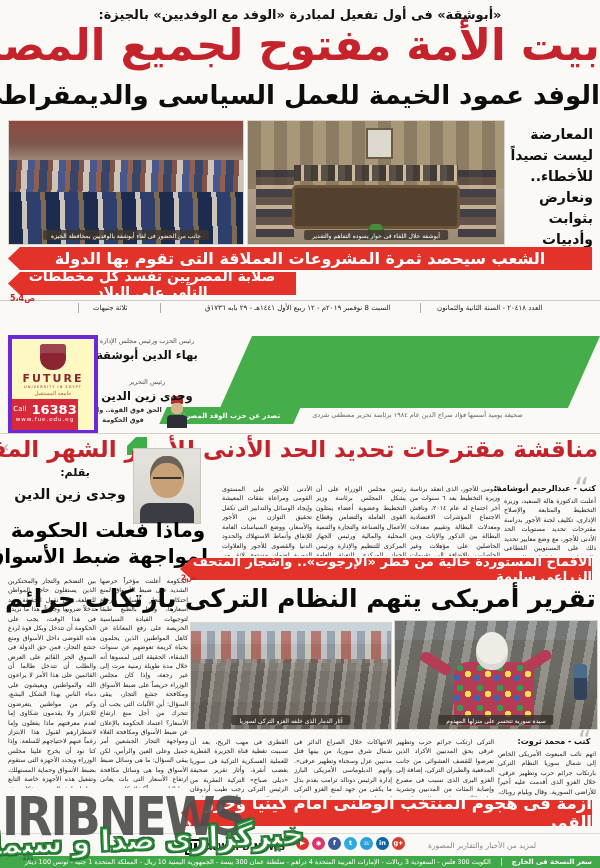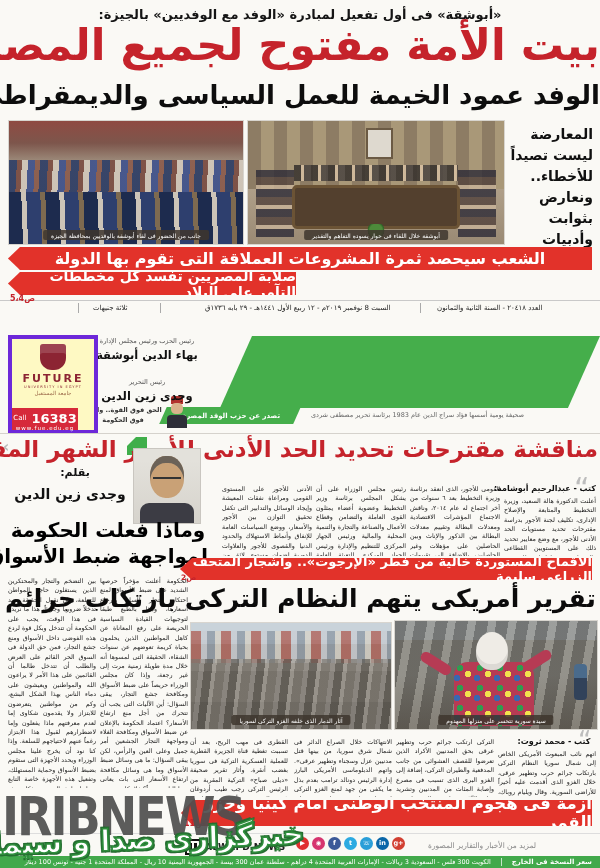--- a/index.html
+++ b/index.html
@@ -99,56 +99,56 @@
     <div class="lyr meet-heads"></div>
     <div class="lyr meet-sidep" style="left:3%;"></div>
     <div class="lyr meet-sidep" style="right:3%;"></div>
     <div class="lyr meet-table"></div>
     <div class="lyr meet-plant"></div>
     <div class="cap">أبوشقة خلال اللقاء فى حوار يسوده التفاهم والتقدير</div>
   </div>
   <div class="abs" style="left:505px;top:124px;width:88px;font-size:14px;font-weight:800;line-height:1.5;text-align:right;color:#101010;">المعارضة ليست تصيداً للأخطاء.. ونعارض بثوابت وأدبيات حزب الوفد</div>
 
   <div class="strip" style="left:8px;top:247px;width:584px;height:23px;font-size:16px;">الشعب سيحصد ثمرة المشروعات العملاقة التى تقوم بها الدولة</div>
-  <div class="strip" style="left:8px;top:272px;width:288px;height:23px;font-size:14px;">صلابة المصريين تفسد كل مخططات التآمر على البلاد</div>
+  <div class="strip" style="left:8px;top:272px;width:288px;height:23px;font-size:14px;text-align:center;">صلابة المصريين تفسد كل مخططات التآمر على البلاد</div>
   <div class="ref" style="left:10px;top:294px;">ص5،4</div>
 
   <div class="abs" style="left:0;top:300px;width:600px;height:1px;background:#c9c9c9;"></div>
   <div class="abs nowrap" style="left:437px;top:304px;font-size:7px;color:#222;">العدد ٢٠٤١٨ - السنة الثانية والثمانون</div>
   <div class="abs nowrap" style="left:205px;top:304px;font-size:7px;color:#222;">السبت 8 نوفمبر ٢٠١٩م - ١٢ ربيع الأول ١٤٤١هـ - ٢٩ بابه ١٧٣٦ق</div>
   <div class="abs nowrap" style="left:93px;top:304px;font-size:7px;color:#222;">ثلاثة جنيهات</div>
   <div class="abs nowrap" style="left:24px;top:304px;font-size:7px;color:#222;margin-top:36px;">12 صفحة</div>
   <div class="vline" style="left:420px;"></div>
   <div class="vline" style="left:160px;"></div>
   <div class="vline" style="left:78px;"></div>
 
   <div class="wafd-green"></div>
   <div class="wafd-band">
     <span>تصدر عن حزب الوفد المصرى</span>
   </div>
-  <div class="abs center nowrap" style="left:300px;top:411px;width:235px;font-size:6.5px;color:#666;">صحيفة يومية أسسها فؤاد سراج الدين عام 1983 برئاسة تحرير مصطفى شردى</div>
+  <div class="abs center nowrap" style="left:300px;top:411px;width:235px;font-size:6.5px;color:#666;">صحيفة يومية أسسها فؤاد سراج الدين عام ١٩٨٤ برئاسة تحرير مصطفى شردى</div>
   <div class="abs center" style="left:84px;top:406px;width:78px;font-size:6.5px;font-weight:bold;color:#333;line-height:1.5;">الحق فوق القوة.. والأمة فوق الحكومة</div>
   <div class="abs" style="left:166px;top:396px;width:22px;height:32px;">
     <div class="lyr fez"></div>
     <div class="lyr face"></div>
     <div class="lyr suit"></div>
   </div>
   <div class="abs center" style="left:92px;top:337px;width:110px;">
     <div style="font-size:6.5px;color:#555;">رئيس الحزب ورئيس مجلس الإدارة</div>
     <div style="font-size:11.5px;font-weight:800;color:#111;margin-top:3px;">بهاء الدين أبوشقة</div>
     <div style="font-size:6.5px;color:#555;margin-top:16px;">رئيس التحرير</div>
     <div style="font-size:11.5px;font-weight:800;color:#111;margin-top:3px;">وجدى زين الدين</div>
   </div>
 
   <div class="abs center" style="left:8px;top:335px;width:82px;height:91px;background:#fef9c3;border:4px solid #6d28d9;" dir="ltr">
     <div class="shield"></div>
     <div style="font-size:11px;font-weight:800;letter-spacing:2px;color:#8c2433;">FUTURE</div>
     <div style="font-size:3.6px;letter-spacing:1px;color:#8c2433;">UNIVERSITY IN EGYPT</div>
     <div style="font-size:5.5px;color:#9c6a4a;margin-top:1px;" dir="rtl">جامعة المستقبل</div>
-    <div style="position:absolute;left:0;right:16px;bottom:0;height:22px;background:#d6293a;color:#fff;">
+    <div style="position:absolute;left:0;right:16px;bottom:0;height:31px;background:#d6293a;color:#fff;">
       <span style="font-size:7px;vertical-align:3px;">Call</span>
       <span style="font-size:13px;font-weight:900;">16383</span>
       <div style="font-size:5.5px;letter-spacing:1px;margin-top:-2px;">www.fue.edu.eg</div>
     </div>
   </div>
 
   <div class="abs" style="left:0;top:433px;width:600px;height:1px;background:#d5d2cc;"></div>
 
   <div class="corner" style="left:127px;top:437px;"></div>
   <div class="abs" style="left:3px;top:438px;font-size:15px;color:#b9b9b9;font-weight:bold;">›</div>

